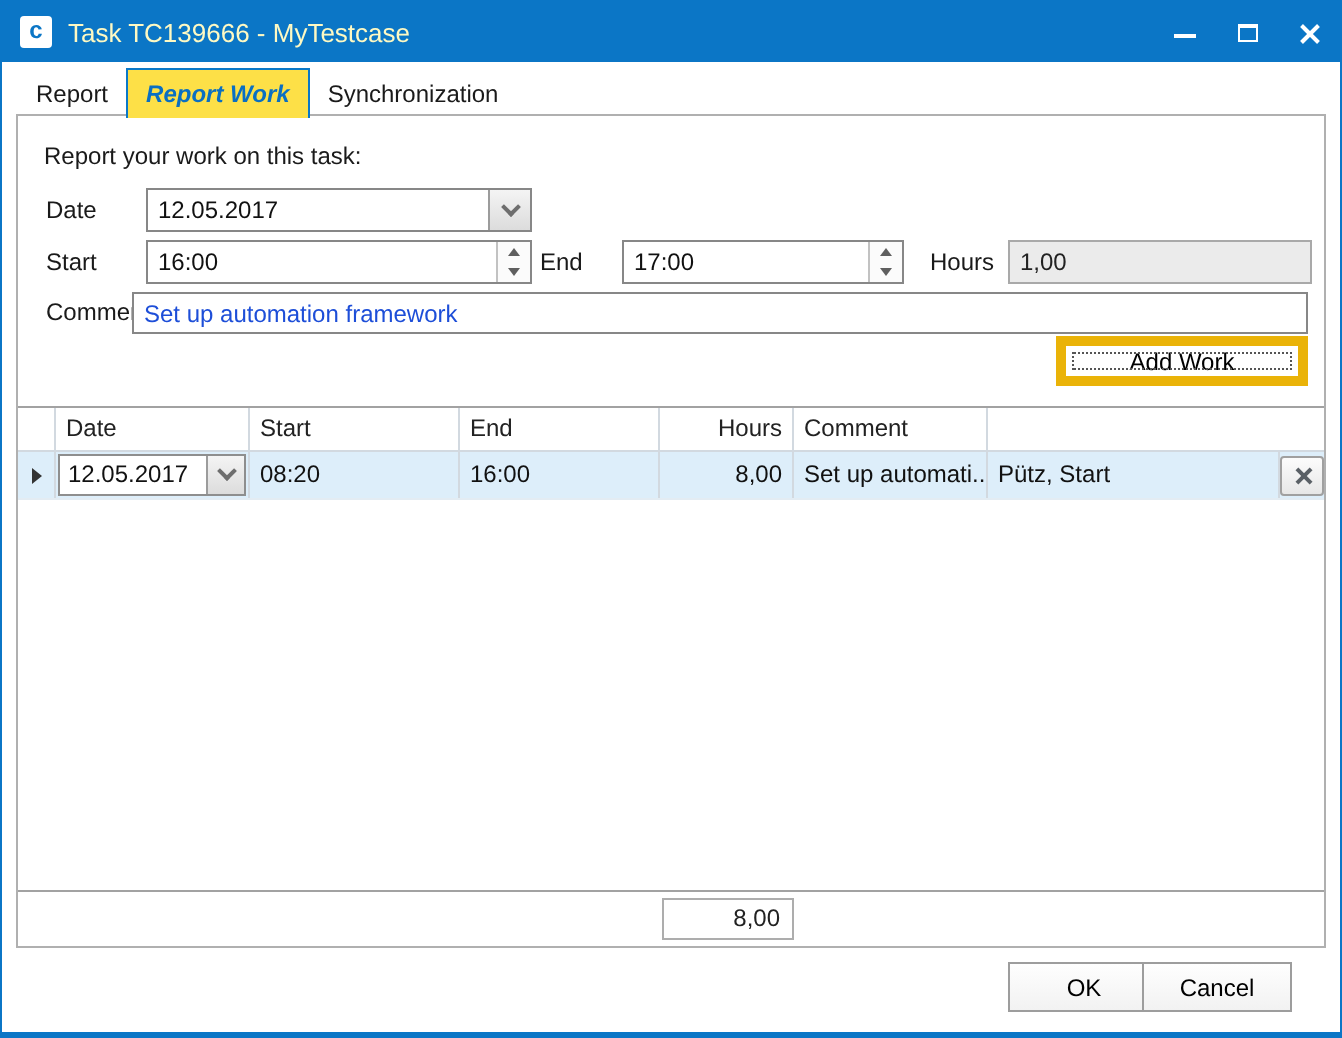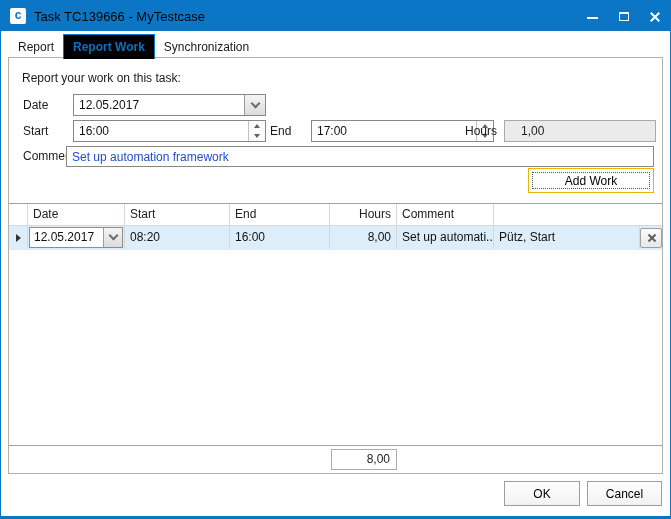--- a/index.html
+++ b/index.html
@@ -19,40 +19,40 @@
   .titlebar {
     height: 30px; background: #0b76c6;
     display: flex; align-items: center;
     padding-left: 9px;
   }
   .app-icon {
     width: 16px; height: 16px; background:#fff; border-radius: 2px;
     color:#0b76c6; font-weight: bold; font-size: 12px; line-height: 15px;
     text-align: center; flex: 0 0 auto;
   }
-  .title-text { color:#000000; font-size: 13px; margin-left: 8px; white-space: nowrap; }
+  .title-text { color:#fef9c3; font-size: 13px; margin-left: 8px; white-space: nowrap; }
   .win-controls { margin-left:auto; display:flex; height:100%; }
   .win-btn { width: 31px; height: 100%; display:flex; align-items:center; justify-content:center; cursor: default; }
   .glyph-min { width: 11px; height: 2px; background: #fff; margin-top: 4px; }
   .glyph-max { width: 10px; height: 9px; border: 1px solid #fff; border-top-width: 2px; }
   .x-icon { position: relative; width: 11px; height: 11px; }
   .x-icon::before, .x-icon::after {
     content:""; position:absolute; left: 5px; top: 0;
     width: 2px; height: 12px; background: #fff;
   }
   .x-icon::before { transform: rotate(45deg); }
   .x-icon::after  { transform: rotate(-45deg); }
 
   
   .tabstrip { display:flex; margin-top: 3px; padding-left: 8px; height: 24px; position: relative; z-index: 2; }
   .tab { padding: 4px 9px 0; line-height: 19px; color:#1a1a1a; background: transparent; }
   .tab.active {
     border: 1px solid #0a78c8; border-bottom: 0;
-    background:#000000; color:#0a6fc2; font-weight: bold;
-    margin-bottom: -1px; padding-top: 3px;
+    background:#fde047; color:#0a6fc2; font-weight: bold;
+    margin-bottom: -1px; padding-top: 3px; font-style: italic;
   }
 
   
   .tabpage {
     position: absolute; left: 7px; right: 7px; top: 56px; height: 417px;
     border: 1px solid #b0b0b0; background: #fff;
   }
   .form-heading { position: absolute; left: 13px; top: 13px; }
   .flabel { position: absolute; line-height: 21px; }
   .combo, .spin { position:absolute; height: 22px; }
@@ -61,28 +61,28 @@
     position:absolute; right: 1px; top: 1px; bottom: 1px; width: 21px;
     background: linear-gradient(#f4f4f4, #dcdcdc);
     border-left: 1px solid #9c9c9c;
     display:flex; align-items:center; justify-content:center;
   }
   .chev-down { width: 7px; height: 7px; border-right: 2px solid #6e6e6e; border-bottom: 2px solid #6e6e6e; transform: rotate(45deg); margin-top: -4px; }
   .spin-btns { position:absolute; right: 1px; top: 1px; bottom: 1px; width: 17px; border-left: 1px solid #c2c2c2; background:#fbfbfb; display:flex; flex-direction:column; }
   .spin-half { flex: 1; display:flex; align-items:center; justify-content:center; }
   .tri-up   { width:0; height:0; border-left:3px solid transparent; border-right:3px solid transparent; border-bottom:4px solid #5f5f5f; }
   .tri-down { width:0; height:0; border-left:3px solid transparent; border-right:3px solid transparent; border-top:4px solid #5f5f5f; }
-  .readonly-field { position:absolute; background:#ebebeb; border:1px solid #a9a9a9; line-height:20px; padding: 0 16px; color:#222; }
+  .readonly-field { position:absolute; background:#ebebeb; border:1px solid #a9a9a9; line-height:20px; padding: 0 5px; color:#222; }
 
   .comment-input { position:absolute; left: 57px; right: 8px; top: 88px; height: 21px; }
   .comment-input input { width:100%; height:100%; border:1px solid #878787; padding: 0 5px; font-family: inherit; font-size: 12px; color:#1d4ed8; }
 
   .add-work {
     position:absolute; right: 8px; top: 110px; width: 126px; height: 25px;
-    background: #fff; border: 1px solid #eab308;
+    background: #fff; border: 5px solid #eab308;
     font-family: inherit; font-size: 12px; color:#000;
   }
   .add-work .focus-ring { position:absolute; left:3px; right:3px; top:3px; bottom:3px; border: 1px dotted #555; pointer-events:none; }
 
   
   .grid { position:absolute; left:0; right:0; top: 145px; bottom: 28px; border-top: 1px solid #a2a2a2; background:#fff; overflow:hidden; }
   .ghead { display:flex; height: 22px; background:#fff; border-bottom: 1px solid #d2d9e0; }
   .ghead .gc { border-right: 1px solid #d2d9e0; padding: 0 5px; line-height: 21px; color:#222; overflow:hidden; white-space:nowrap; }
   .grow { display:flex; height: 24px; background: #ddeefa; border-bottom: 1px solid #e3ecf3; }
   .grow .gc { border-right: 1px solid #d2d9e0; padding: 0 5px; line-height: 23px; overflow:hidden; white-space:nowrap; color:#111; }
@@ -112,21 +112,21 @@
     border: 1px solid #adadad; line-height: 19px; text-align: right; padding-right: 6px; color:#222;
   }
 
   
   .footer-btn {
     position: absolute; top: 480px; height: 25px;
     border: 1px solid #9d9d9d; background: linear-gradient(#fefefe,#f2f2f2);
     font-family: inherit; font-size: 12px; color:#000; text-align:center;
   }
   .btn-ok { right: 90px; width: 76px; }
-  .btn-cancel { right: 8px; width: 75px; }
+  .btn-cancel { right: 24px; width: 75px; }
 </style>
 </head>
 <body>
 
 <div class="window">
 
   <div class="titlebar">
     <div class="app-icon">c</div>
     <div class="title-text">Task TC139666 - MyTestcase</div>
     <div class="win-controls">
@@ -167,21 +167,21 @@
         <div class="spin-half">
             <span class="tri-up"></span>
           </div>
         <div class="spin-half">
             <span class="tri-down"></span>
           </div>
       </div>
     </div>
 
     <div class="flabel" style="left:261px; top:63px;">End</div>
-    <div class="spin" style="left:302px; top:62px; width:183px;">
+    <div class="spin" style="left:302px; top:62px; width:141px;">
       <input type="text" value="17:00" style="">
       <div class="spin-btns">
         <div class="spin-half">
             <span class="tri-up"></span>
           </div>
         <div class="spin-half">
             <span class="tri-down"></span>
           </div>
       </div>
     </div>

